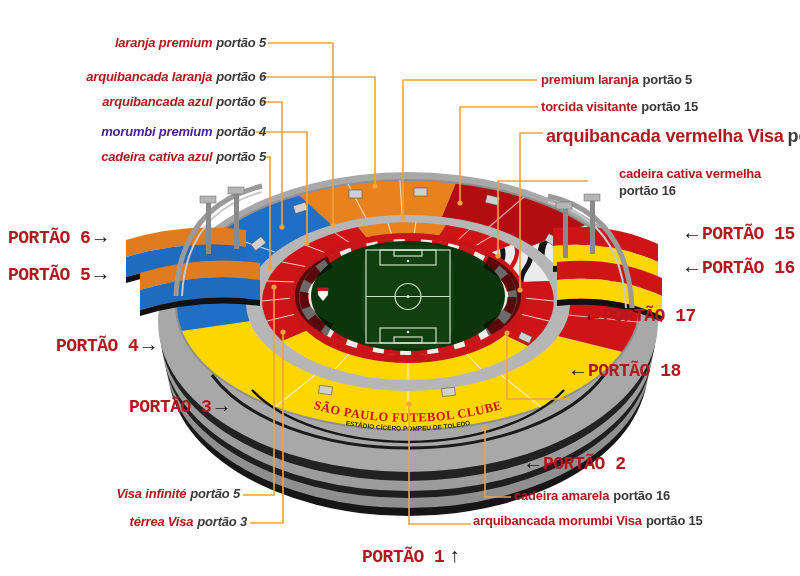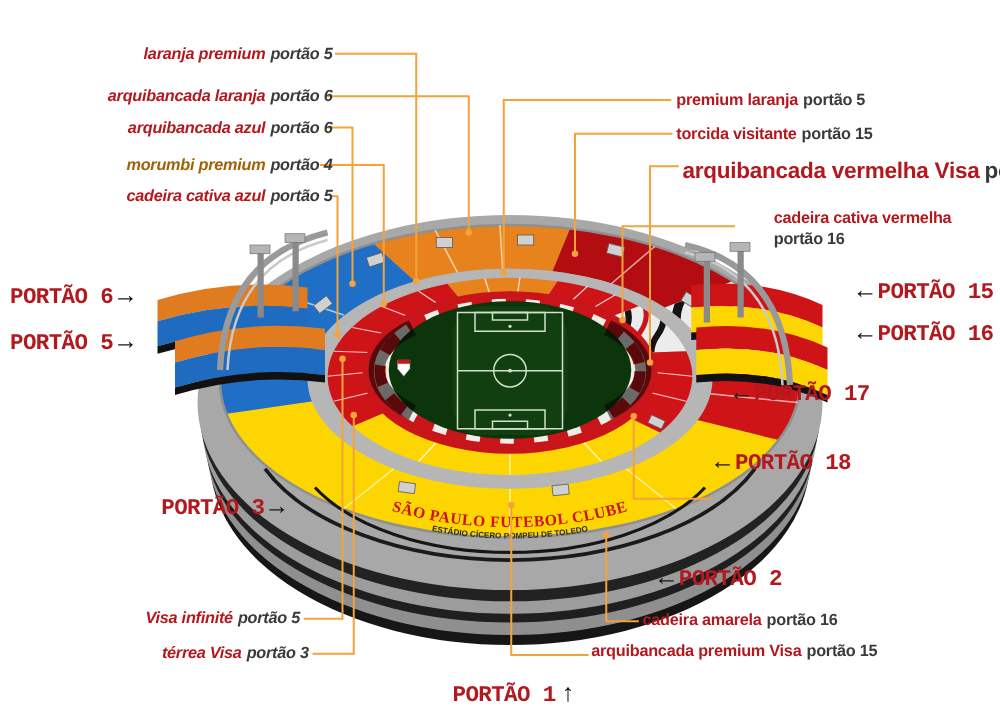--- a/index.html
+++ b/index.html
@@ -2,21 +2,21 @@
 <html><head>
 <meta charset="utf-8">
 <style>
   html,body{margin:0;padding:0;background:#fff;}
   #canvas{position:relative;width:800px;height:576px;background:#fff;overflow:hidden;
           font-family:"Liberation Sans",sans-serif;}
   #stadium-svg{position:absolute;left:0;top:0;}
   .seclabel{position:absolute;font-weight:bold;font-size:13px;line-height:1.15;
             letter-spacing:-0.2px;white-space:nowrap;color:#3a3a3a;}
   .seclabel .nm{color:#b2191f;margin-right:4px;}
-  .seclabel.em .nm{color:#a16207;}
+  .seclabel.em .nm{color:#4c1d95;}
   .seclabel.ra{text-align:right;font-style:italic;}
   .twoline{white-space:normal;line-height:1.32;}
   .gatelabel{position:absolute;font-weight:bold;font-size:18px;line-height:1;
              color:#b2191f;letter-spacing:-0.5px;white-space:nowrap;font-family:Liberation Mono, monospace;}
   .gatelabel .arr{color:#141414;font-size:20px;letter-spacing:0;padding:0 4px;}
 </style>
 </head>
 <body>
 
 <div id="canvas">
@@ -249,36 +249,39 @@
 </div>
 <div class="seclabel twoline" style="left:619px;top:165px">
   <span class="nm" style="display:block">cadeira cativa vermelha</span>
   <span class="gt" style="display:block">portão 16</span>
 </div>
 
 <div class="seclabel" style="left:514px;top:489px">
   <span class="nm">cadeira amarela</span><span class="gt">portão 16</span>
 </div>
 <div class="seclabel" style="left:473px;top:514px">
-  <span class="nm">arquibancada premium Visa</span><span class="gt">portão 15</span>
+  <span class="nm">arquibancada morumbi Visa</span><span class="gt">portão 15</span>
 </div>
 
 <div class="seclabel ra" style="right:560px;top:487px">
   <span class="nm">Visa infinité</span><span class="gt">portão 5</span>
 </div>
 <div class="seclabel ra" style="right:553px;top:515px">
   <span class="nm">térrea Visa</span><span class="gt">portão 3</span>
 </div>
 
 <div class="gatelabel" style="left:8px;top:228px">
   <span>PORTÃO 6</span><span class="arr">→</span>
 </div>
 <div class="gatelabel" style="left:8px;top:265px">
   <span>PORTÃO 5</span><span class="arr">→</span>
 </div>
+<div class="gatelabel" style="left:56px;top:336px">
+  <span>PORTÃO 4</span><span class="arr">→</span>
+</div>
 <div class="gatelabel" style="left:129px;top:397px">
   <span>PORTÃO 3</span><span class="arr">→</span>
 </div>
 
 <div class="gatelabel" style="left:682px;top:224px">
   <span class="arr">←</span><span>PORTÃO 15</span>
 </div>
 <div class="gatelabel" style="left:682px;top:258px">
   <span class="arr">←</span><span>PORTÃO 16</span>
 </div>

